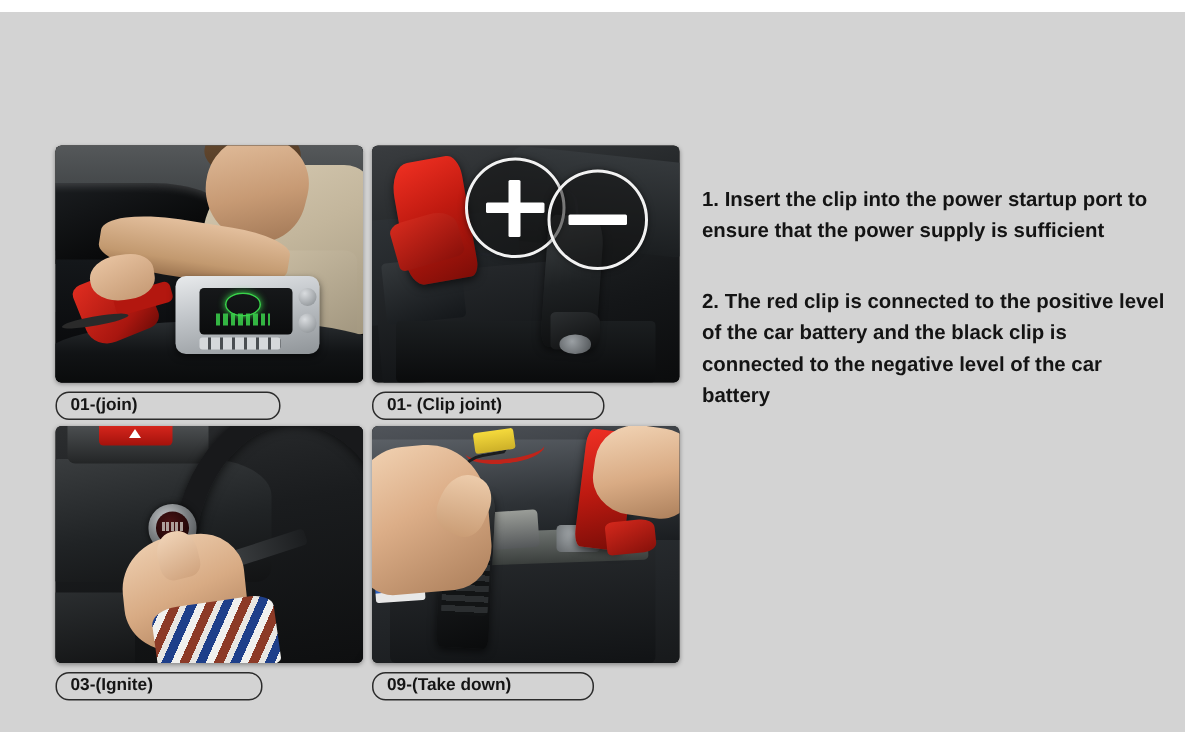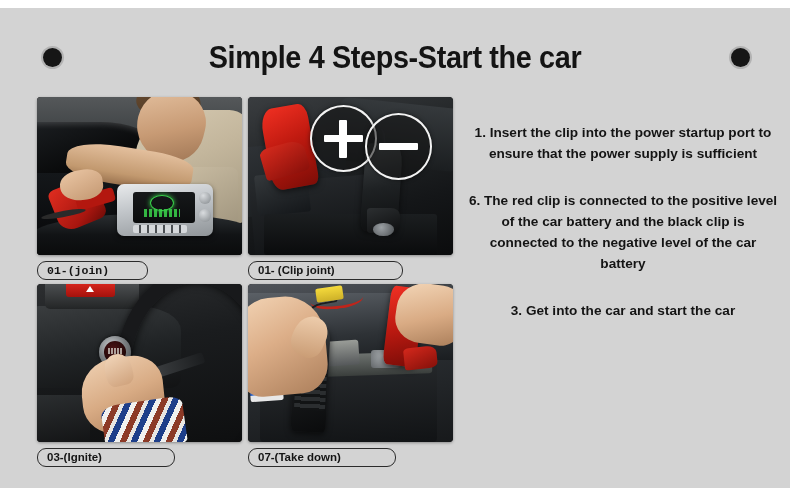--- a/index.html
+++ b/index.html
@@ -88,31 +88,30 @@
     padding: 0 10px 0 9px;
     border: 1px solid #2b2b2b;
     border-radius: 9px;
     background: transparent;
     font-size: 11.5px;
     font-weight: 700;
     color: #151515;
     white-space: nowrap;
     font-family: "Liberation Sans", sans-serif;
   }
-  .caption.w1 { width: 111px; font-family: Liberation Mono, monospace; }
+  .caption.w1 { width: 150px; }
   .caption.w2 { width: 155px; }
   .caption.w3 { width: 138px; }
   .caption.w4 { width: 148px; }
 
   
   .steps {
     position: absolute;
     left: 468px; top: 122px;
     width: 310px;
-    text-align: center;
   }
   .step {
     font-size: 13.6px;
     line-height: 21px;
     font-weight: 700;
     color: #141414;
     margin-bottom: 26px;
     font-family: "Liberation Sans", sans-serif;
   }
   .step:last-child { margin-bottom: 0; }
@@ -502,25 +501,20 @@
     border-radius: 3px;
   }
 </style>
 </head>
 <body>
 
 <div id="page">
 
   <div class="top-strip"></div>
 
-  <div class="header">
-    <div class="dot dot-left"></div>
-    <div class="page-title">Simple 4 Steps-Start the car</div>
-    <div class="dot dot-right"></div>
-  </div>
 
   <div class="grid">
 
     <div class="cell cell-1">
       <div class="photo">
         <div class="scene">
           <div class="p1-bg"></div>
           <div class="p1-wall"></div>
           <div class="p1-floor"></div>
           <div class="p1-hood"></div>
@@ -612,24 +606,23 @@
           <div class="p4-redclip"></div>
           <div class="p4-redjaw"></div>
           <div class="p4-blackwire"></div>
           <div class="p4-blackclip"></div>
           <div class="p4-blackgrip"></div>
           <div class="p4-hand-l"></div>
           <div class="p4-thumb-l"></div>
           <div class="p4-hand-r"></div>
         </div>
       </div>
-      <div class="caption w4">07-(Take down)</div>
+      <div class="caption w4">09-(Take down)</div>
     </div>
 
   </div>
 
   <div class="steps">
     <div class="step">1. Insert the clip into the power startup port to ensure that the power supply is sufficient</div>
-    <div class="step">6. The red clip is connected to the positive level of the car battery and the black clip is connected to the negative level of the car battery</div>
-    <div class="step">3. Get into the car and start the car</div>
+    <div class="step">2. The red clip is connected to the positive level of the car battery and the black clip is connected to the negative level of the car battery</div>
   </div>
 
 </div>
 
 </body></html>

